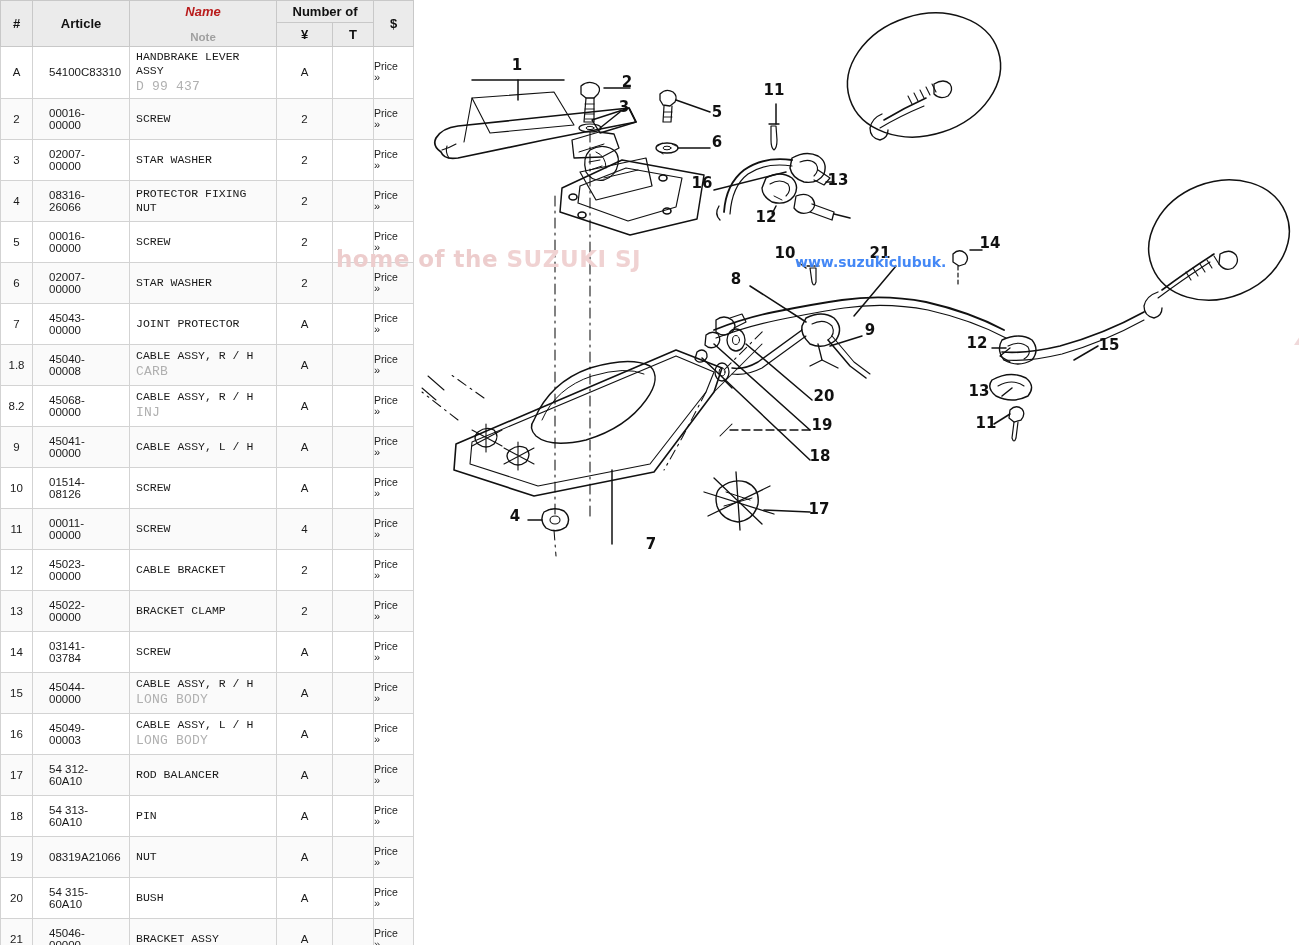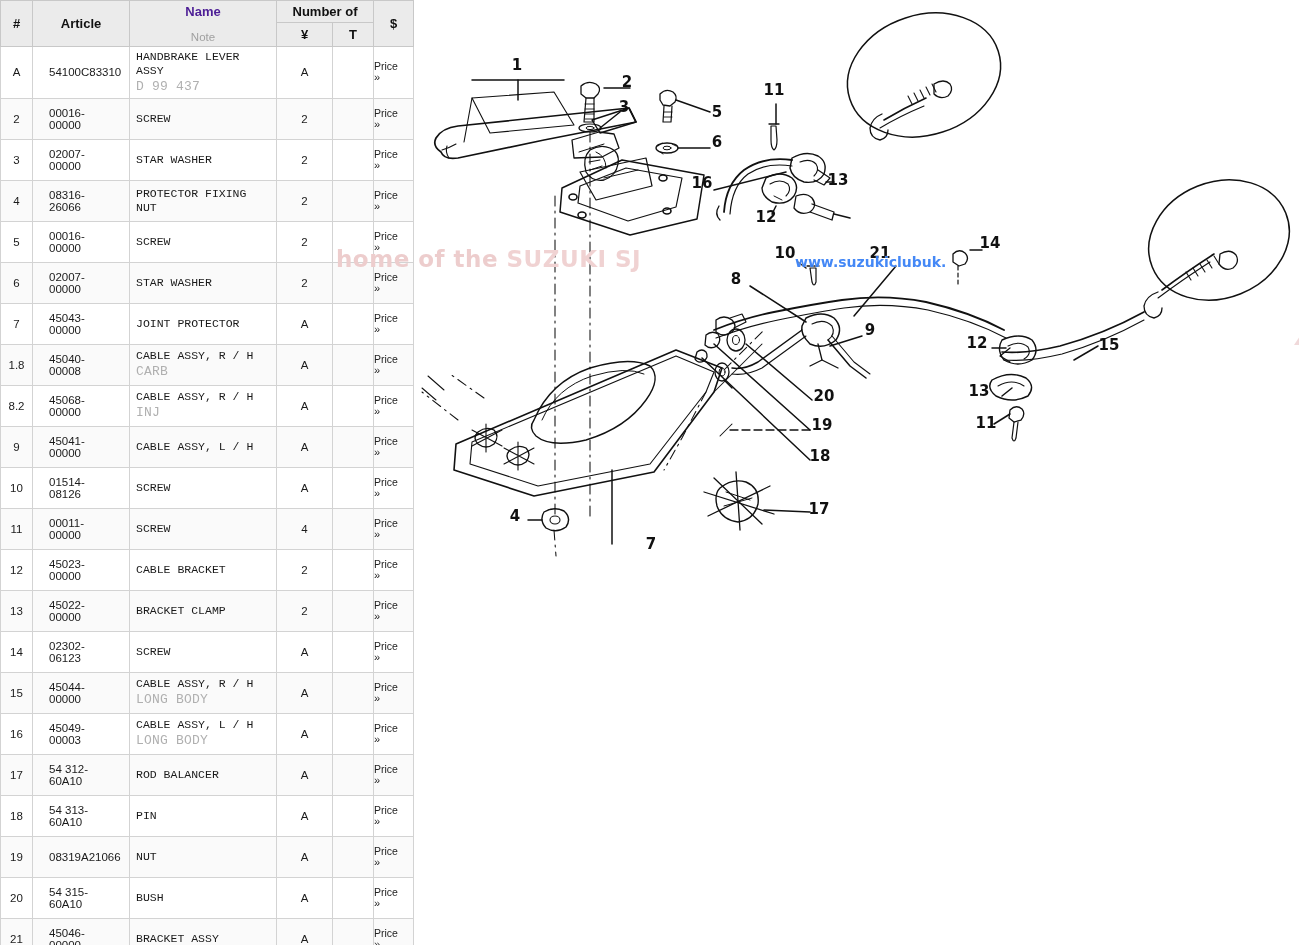--- a/index.html
+++ b/index.html
@@ -46,22 +46,22 @@
   }
   table.parts thead th {
     background: #ebebeb;
     font-weight: bold;
     color: #111;
     text-align: center;
     font-size: 13px;
     padding: 3px 2px;
     border-color: #c8c8c8;
   }
-  th.hdr-name .nm { display:block; font-size:13px; font-weight:bold; color:#4c1d95; }
-  th.hdr-name .nt { display:block; font-size:11.5px; font-weight:normal; color:#a0a0a0; margin-top:12px;}
+  th.hdr-name .nm { display:block; font-size:13px; font-weight:bold; color:#b91c1c;font-style:italic; }
+  th.hdr-name .nt { display:block; font-size:11.5px; font-weight:bold; color:#a0a0a0; margin-top:12px;}
   th.hdr-numof { font-size:13px; line-height:1.04;margin-top:8px; }
   th.sub { font-size: 12px; background:#ebebeb; }
   th.hdr-dollar { font-size: 14px; }
 
   tbody tr td { height: 34px; }
   tbody tr.alt td { background: #fafafa; }
   tbody tr td.c-num   { text-align: center; font-size: 11.5px; padding: 2px 1px;}
   tbody tr td.c-art   { text-align: left;   font-size: 11.5px; padding: 2px 16px;}
   tbody tr td.c-name  { text-align: left;   font-size: 11.5px; padding: 3px 6px; line-height: 1.22; font-family: Liberation Mono, monospace;}
   tbody tr td.c-name .note { display:block; color:#b0b0b0; font-size:13px; margin-top:1px; letter-spacing:.2px;}
@@ -257,21 +257,21 @@
           <tr class="row alt">
             <td class="c-num">13</td>
             <td class="c-art">45022-00000</td>
             <td class="c-name">BRACKET CLAMP</td>
             <td class="c-y">2</td>
             <td class="c-t"></td>
             <td class="c-price"><a href="#"><span class="pl">Price</span><span class="ch">»</span></a></td>
           </tr>
           <tr class="row">
             <td class="c-num">14</td>
-            <td class="c-art">02302-06123</td>
+            <td class="c-art">03141-03784</td>
             <td class="c-name">SCREW</td>
             <td class="c-y">A</td>
             <td class="c-t"></td>
             <td class="c-price"><a href="#"><span class="pl">Price</span><span class="ch">»</span></a></td>
           </tr>
           <tr class="row alt">
             <td class="c-num">15</td>
             <td class="c-art">45044-00000</td>
             <td class="c-name">CABLE ASSY, R / H<span class="note">LONG BODY</span></td>
             <td class="c-y">A</td>

